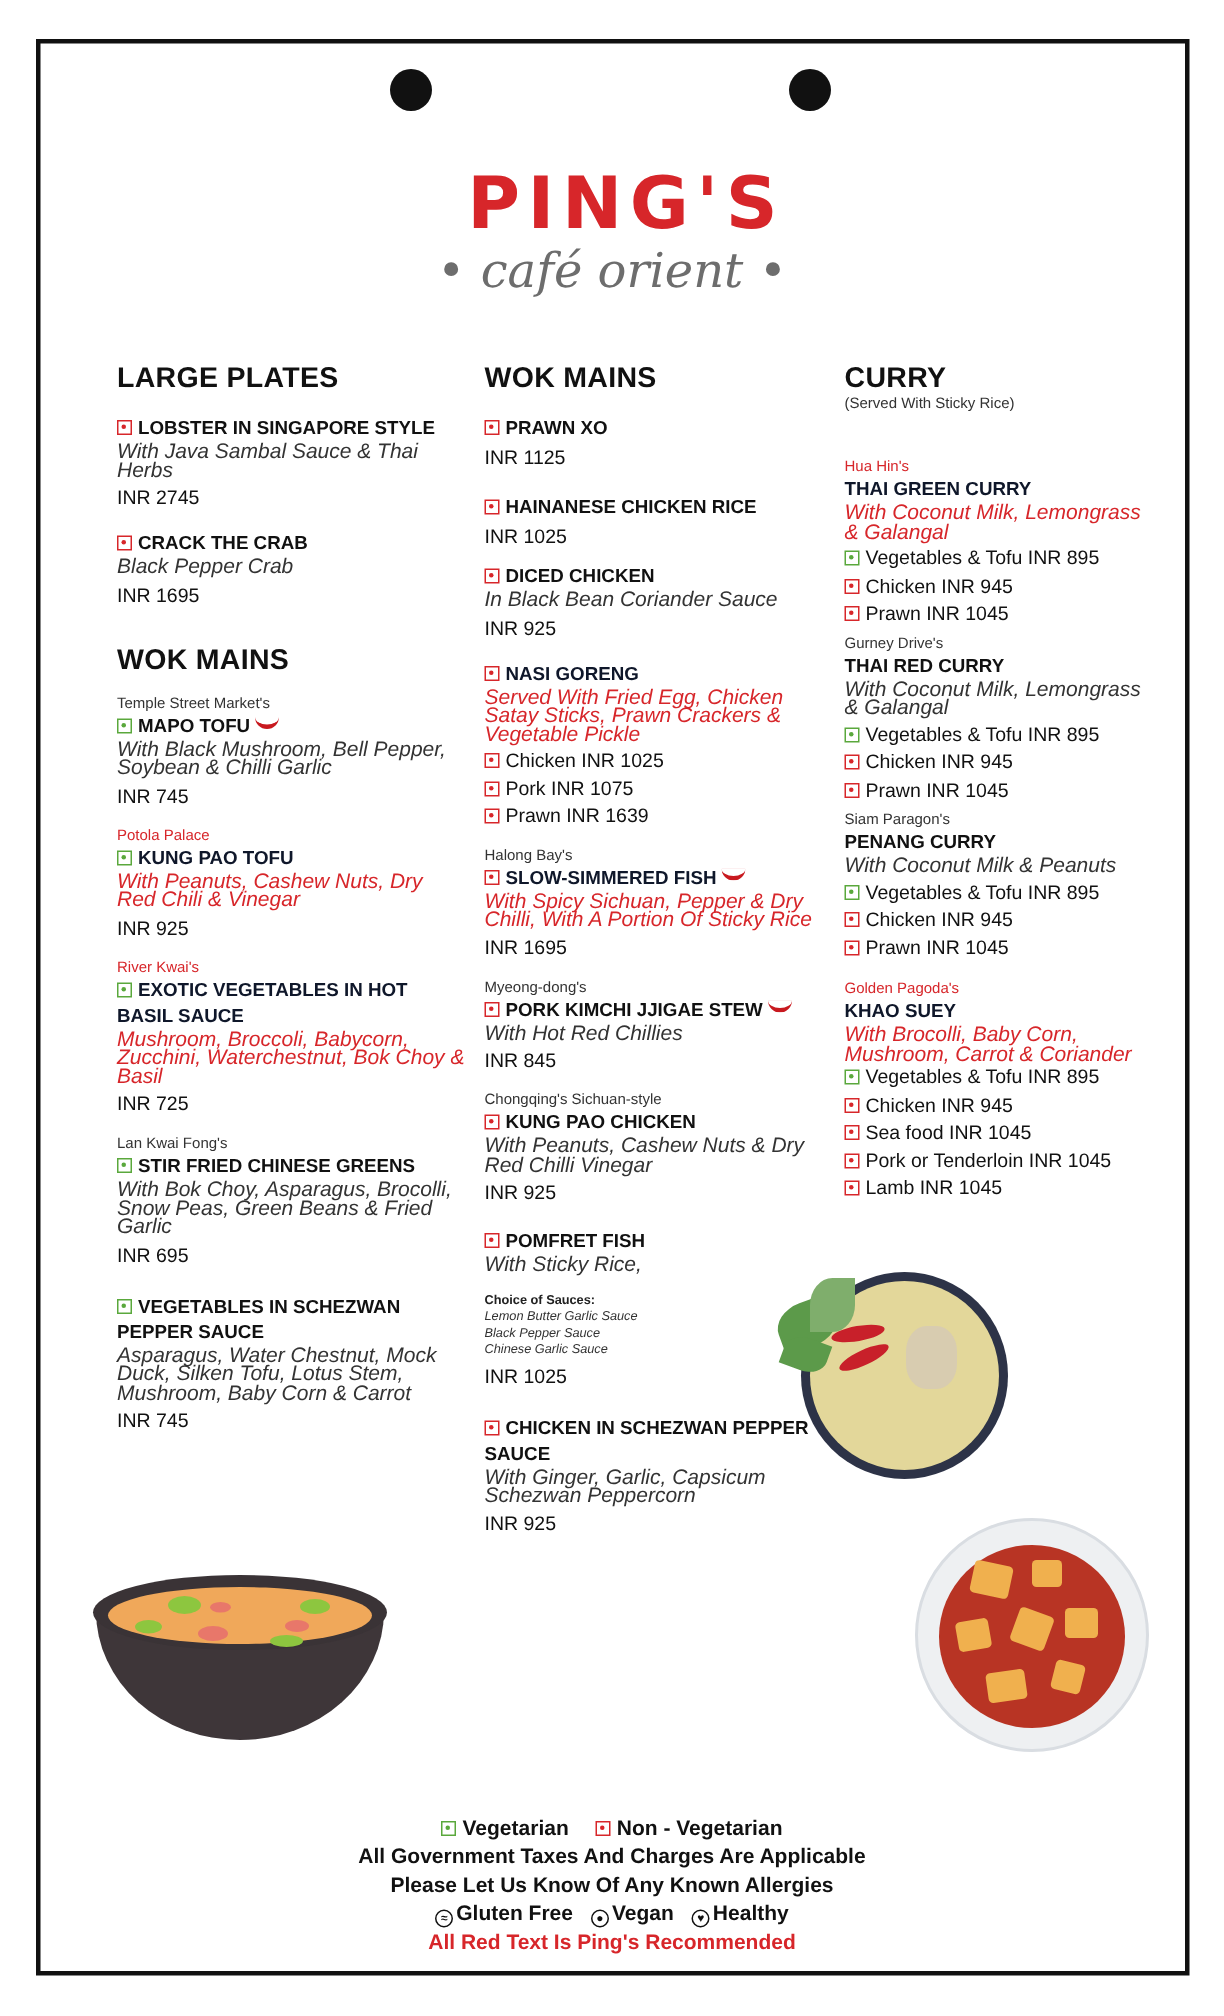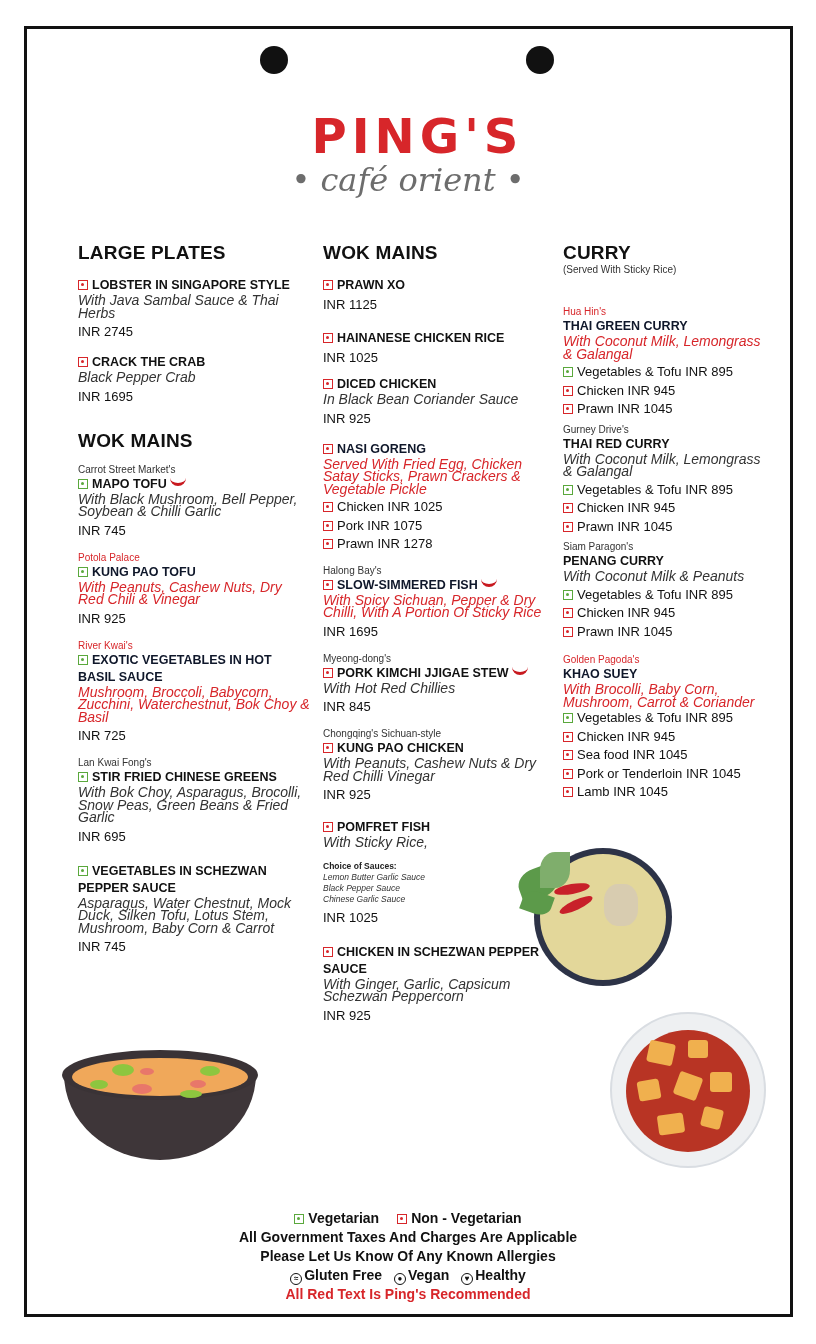--- a/index.html
+++ b/index.html
@@ -74,21 +74,21 @@
     </div>
     <div class="item" style="margin-top:14px">
       <div class="name"><span class="mark nv"></span><span>CRACK THE CRAB</span></div>
       <div class="desc">Black Pepper Crab</div>
       <div class="price">INR 1695</div>
     </div>
   </div>
   <div style="margin-top:26px">
     <div class="sec-title">WOK MAINS</div>
     <div class="item" style="margin-top:12px">
-      <div class="origin">Carrot Street Market's</div>
+      <div class="origin">Temple Street Market's</div>
       <div class="name"><span class="mark v"></span><span>MAPO TOFU</span><span class="chili"></span></div>
       <div class="desc">With Black Mushroom, Bell Pepper, Soybean &amp; Chilli Garlic</div>
       <div class="price">INR 745</div>
     </div>
     <div class="item" style="margin-top:12px">
       <div class="origin red">Potola Palace</div>
       <div class="name red"><span class="mark v"></span><span>KUNG PAO TOFU</span></div>
       <div class="desc red">With Peanuts, Cashew Nuts, Dry Red Chili &amp; Vinegar</div>
       <div class="price">INR 925</div>
     </div>
@@ -126,21 +126,21 @@
     <div class="name"><span class="mark nv"></span><span>DICED CHICKEN</span></div>
     <div class="desc">In Black Bean Coriander Sauce</div>
     <div class="price">INR 925</div>
   </div>
   <div class="item" style="margin-top:14px">
     <div class="name red"><span class="mark nv"></span><span>NASI GORENG</span></div>
     <div class="desc red">Served With Fried Egg, Chicken Satay Sticks, Prawn Crackers &amp; Vegetable Pickle</div>
     <div class="variants">
       <div class="variant"><span class="mark nv"></span><span>Chicken INR 1025</span></div>
       <div class="variant"><span class="mark nv"></span><span>Pork INR 1075</span></div>
-      <div class="variant"><span class="mark nv"></span><span>Prawn INR 1278</span></div>
+      <div class="variant"><span class="mark nv"></span><span>Prawn INR 1639</span></div>
     </div>
   </div>
   <div class="item" style="margin-top:10px">
     <div class="origin">Halong Bay's</div>
     <div class="name red"><span class="mark nv"></span><span>SLOW-SIMMERED FISH</span><span class="chili"></span></div>
     <div class="desc red">With Spicy Sichuan, Pepper &amp; Dry Chilli, With A Portion Of Sticky Rice</div>
     <div class="price">INR 1695</div>
   </div>
   <div class="item" style="margin-top:12px">
     <div class="origin">Myeong-dong's</div>

